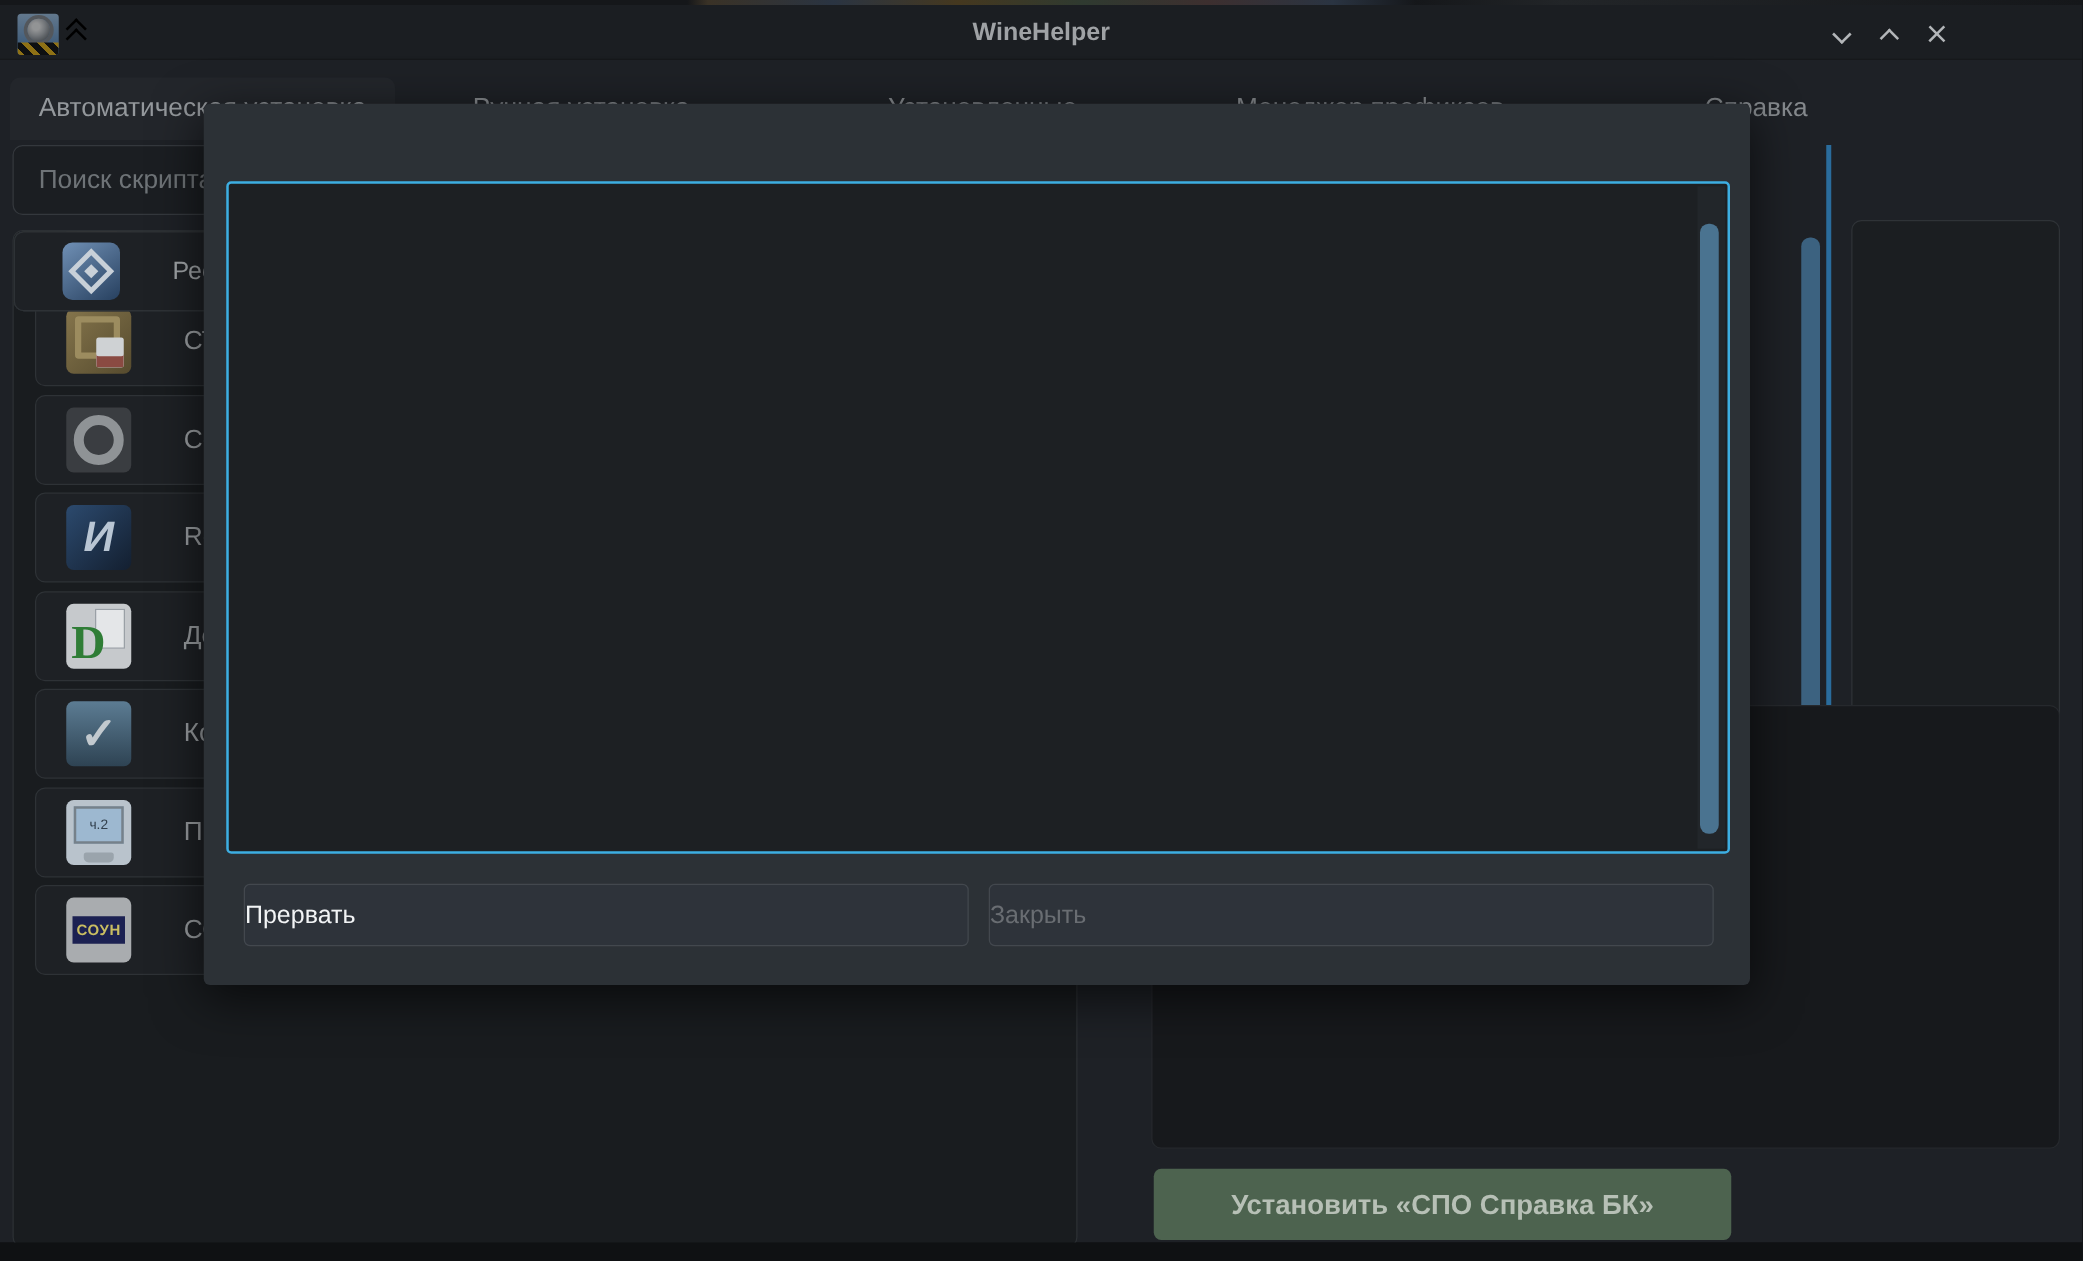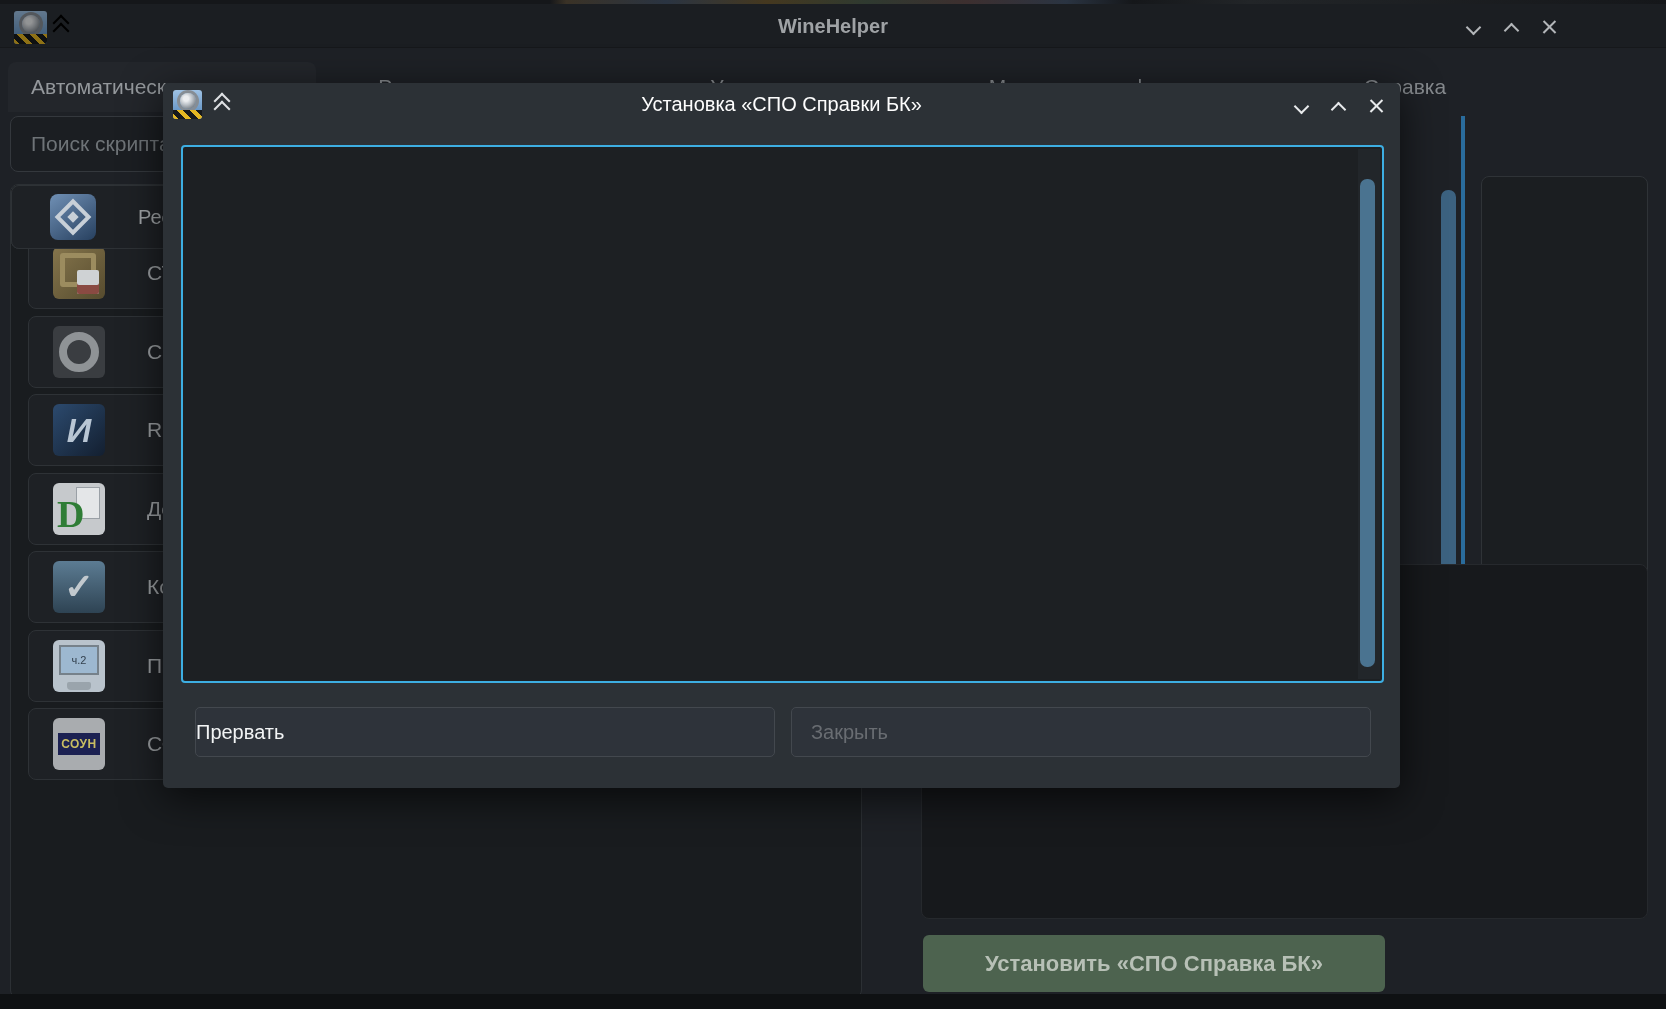--- a/index.html
+++ b/index.html
@@ -113,21 +113,21 @@
   .dlg-shade{position:absolute;left:50px;top:10px;color:#dfe1e4;}
   .dlg-title{position:absolute;left:0;right:0;top:10px;text-align:center;font-size:20px;color:#fdfdfd;}
   .dlg-ctl{color:#e8eaec;}
   .log-area{position:absolute;left:18px;top:62px;width:1203px;height:538px;background:#1d2023;border:2px solid #3daee2;border-radius:4px;overflow:hidden;}
   .log-inner{margin-top:-15px;padding-left:7px;}
   .log-line{font-family:"DejaVu Sans Mono",monospace;font-size:21px;line-height:27px;color:#fcfcfc;white-space:pre;}
   .log-scroll-track{position:absolute;right:2px;top:2px;width:22px;height:530px;background:#22262a;}
   .log-scroll-thumb{position:absolute;right:5px;top:30px;width:15px;height:488px;border-radius:7px;background:#4a7390;}
   .dlg-btn{position:absolute;top:624px;height:50px;width:580px;border:1px solid #43484e;border-radius:5px;background:#2e333a;display:flex;align-items:center;justify-content:flex-start;font-size:20px;color:#f2f4f5;}
   .dlg-btn.abort{left:32px;}
-  .dlg-btn.close{left:628px;color:#696d72;padding-left:19px;}
+  .dlg-btn.close{left:628px;color:#696d72;}
 </style>
 </head>
 <body>
 
 <div id="screen">
 
   <div class="main-window">
     <div class="mw-titlebar">
       <div class="hazard-icon mw-appicon">
         <div class="gear"></div>
@@ -241,40 +241,20 @@
     </div>
     <div class="bottom-panel"></div>
     <div class="install-btn">
       <span>Установить «СПО Справка БК»</span>
     </div>
   </div>
   <div class="footer-strip"></div>
   <div class="top-sliver"></div>
 
   <div class="dialog">
-    <div class="dlg-titlebar">
-      <div class="hazard-icon dlg-appicon">
-        <div class="gear"></div>
-        <div class="stripes"></div>
-      </div>
-      <div class="dbl-chev dlg-shade">
-          <i></i>
-          <i></i>
-        </div>
-      <div class="dlg-title">Установка «СПО Справки БК»</div>
-      <div class="winctl dlg-ctl" style="left:1123px;top:8px;">
-          <span class="chev down"></span>
-        </div>
-      <div class="winctl dlg-ctl" style="left:1160px;top:11px;">
-          <span class="chev up"></span>
-        </div>
-      <div class="winctl dlg-ctl" style="left:1198px;top:8px;">
-          <span class="x-glyph"></span>
-        </div>
-    </div>
 
     <div class="log-area">
       <div class="log-inner">
 
       <div class="log-line"></div>
           <div class="log-line"></div>
           <div class="log-line"></div>
           <div class="log-line"></div>
           <div class="log-line"></div>
           <div class="log-line"></div>

